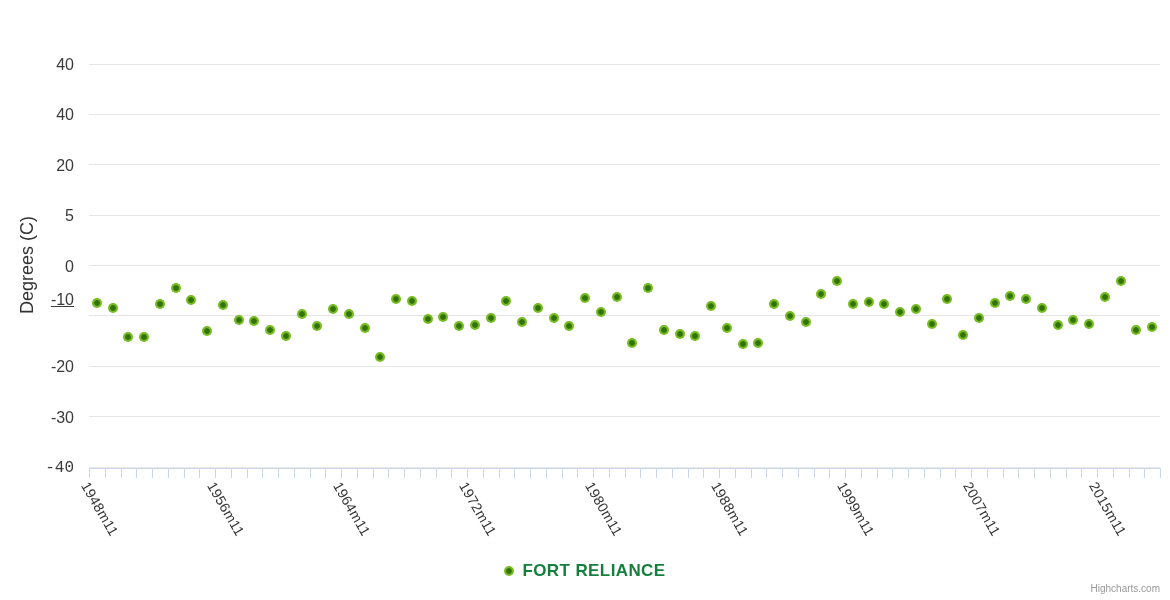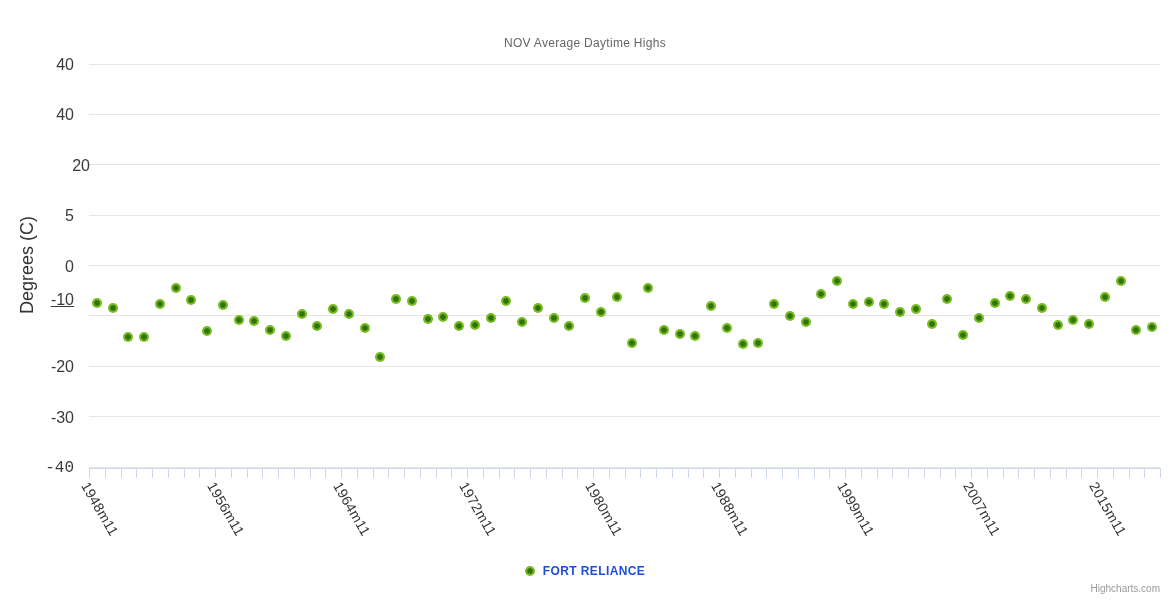--- a/index.html
+++ b/index.html
@@ -32,47 +32,46 @@
     transform-origin:0 0;transform:rotate(60deg);letter-spacing:.3px;
   }
   .point{
     position:absolute;width:10px;height:10px;border-radius:50%;
   }
   .legend{
     position:absolute;top:562px;left:0;width:100%;height:18px;
     display:flex;align-items:center;justify-content:center;gap:8px;
   }
   .legend-dot{width:10px;height:10px;border-radius:50%;}
-  .legend-label{font-size:12px;font-weight:bold;color:#1d4ed8;letter-spacing:.4px;}
+  .legend-label{font-size:17px;font-weight:bold;color:#15803d;letter-spacing:.4px;}
   .credits{
     position:absolute;right:10px;top:583px;font-size:10px;color:#999999;
     text-decoration:none;
   }
 </style>
 </head>
 <body>
 
 <div id="chart">
-  <div class="subtitle">NOV Average Daytime Highs</div>
   <div class="y-title">Degrees (C)</div>
 
   <div id="plot-area"></div>
 
   <div class="legend">
     <span class="legend-dot" style="background: radial-gradient(circle, rgb(51, 114, 8) 0px, rgb(51, 114, 8) 34%, rgb(118, 187, 33) 46%, rgb(118, 187, 33) 100%);"></span>
     <span class="legend-label">FORT RELIANCE</span>
   </div>
 
   <a class="credits">Highcharts.com</a>
 <div class="gridline" style="left: 89px; width: 1071px; top: 63.5px; background: rgb(230, 230, 230);"></div>
     <div class="y-label" style="top: 56px;">40</div>
     <div class="gridline" style="left: 89px; width: 1071px; top: 113.875px; background: rgb(230, 230, 230);"></div>
     <div class="y-label" style="top: 106.375px;">40</div>
     <div class="gridline" style="left: 89px; width: 1071px; top: 164.25px; background: rgb(230, 230, 230);"></div>
-    <div class="y-label" style="top: 156.75px; padding-left: 16px;">20</div>
+    <div class="y-label" style="top: 156.75px;">20</div>
     <div class="gridline" style="left: 89px; width: 1071px; top: 214.625px; background: rgb(230, 230, 230);"></div>
     <div class="y-label" style="top: 207.125px;">5</div>
     <div class="gridline" style="left: 89px; width: 1071px; top: 265px; background: rgb(230, 230, 230);"></div>
     <div class="y-label" style="top: 257.5px;">0</div>
     <div class="gridline" style="left: 89px; width: 1071px; top: 315.375px; background: rgb(230, 230, 230);"></div>
     <div class="y-label" style="top: 291px; text-decoration: underline;">-10</div>
     <div class="gridline" style="left: 89px; width: 1071px; top: 365.75px; background: rgb(230, 230, 230);"></div>
     <div class="y-label" style="top: 358.25px;">-20</div>
     <div class="gridline" style="left: 89px; width: 1071px; top: 416.125px; background: rgb(230, 230, 230);"></div>
     <div class="y-label" style="top: 408.625px;">-30</div>

